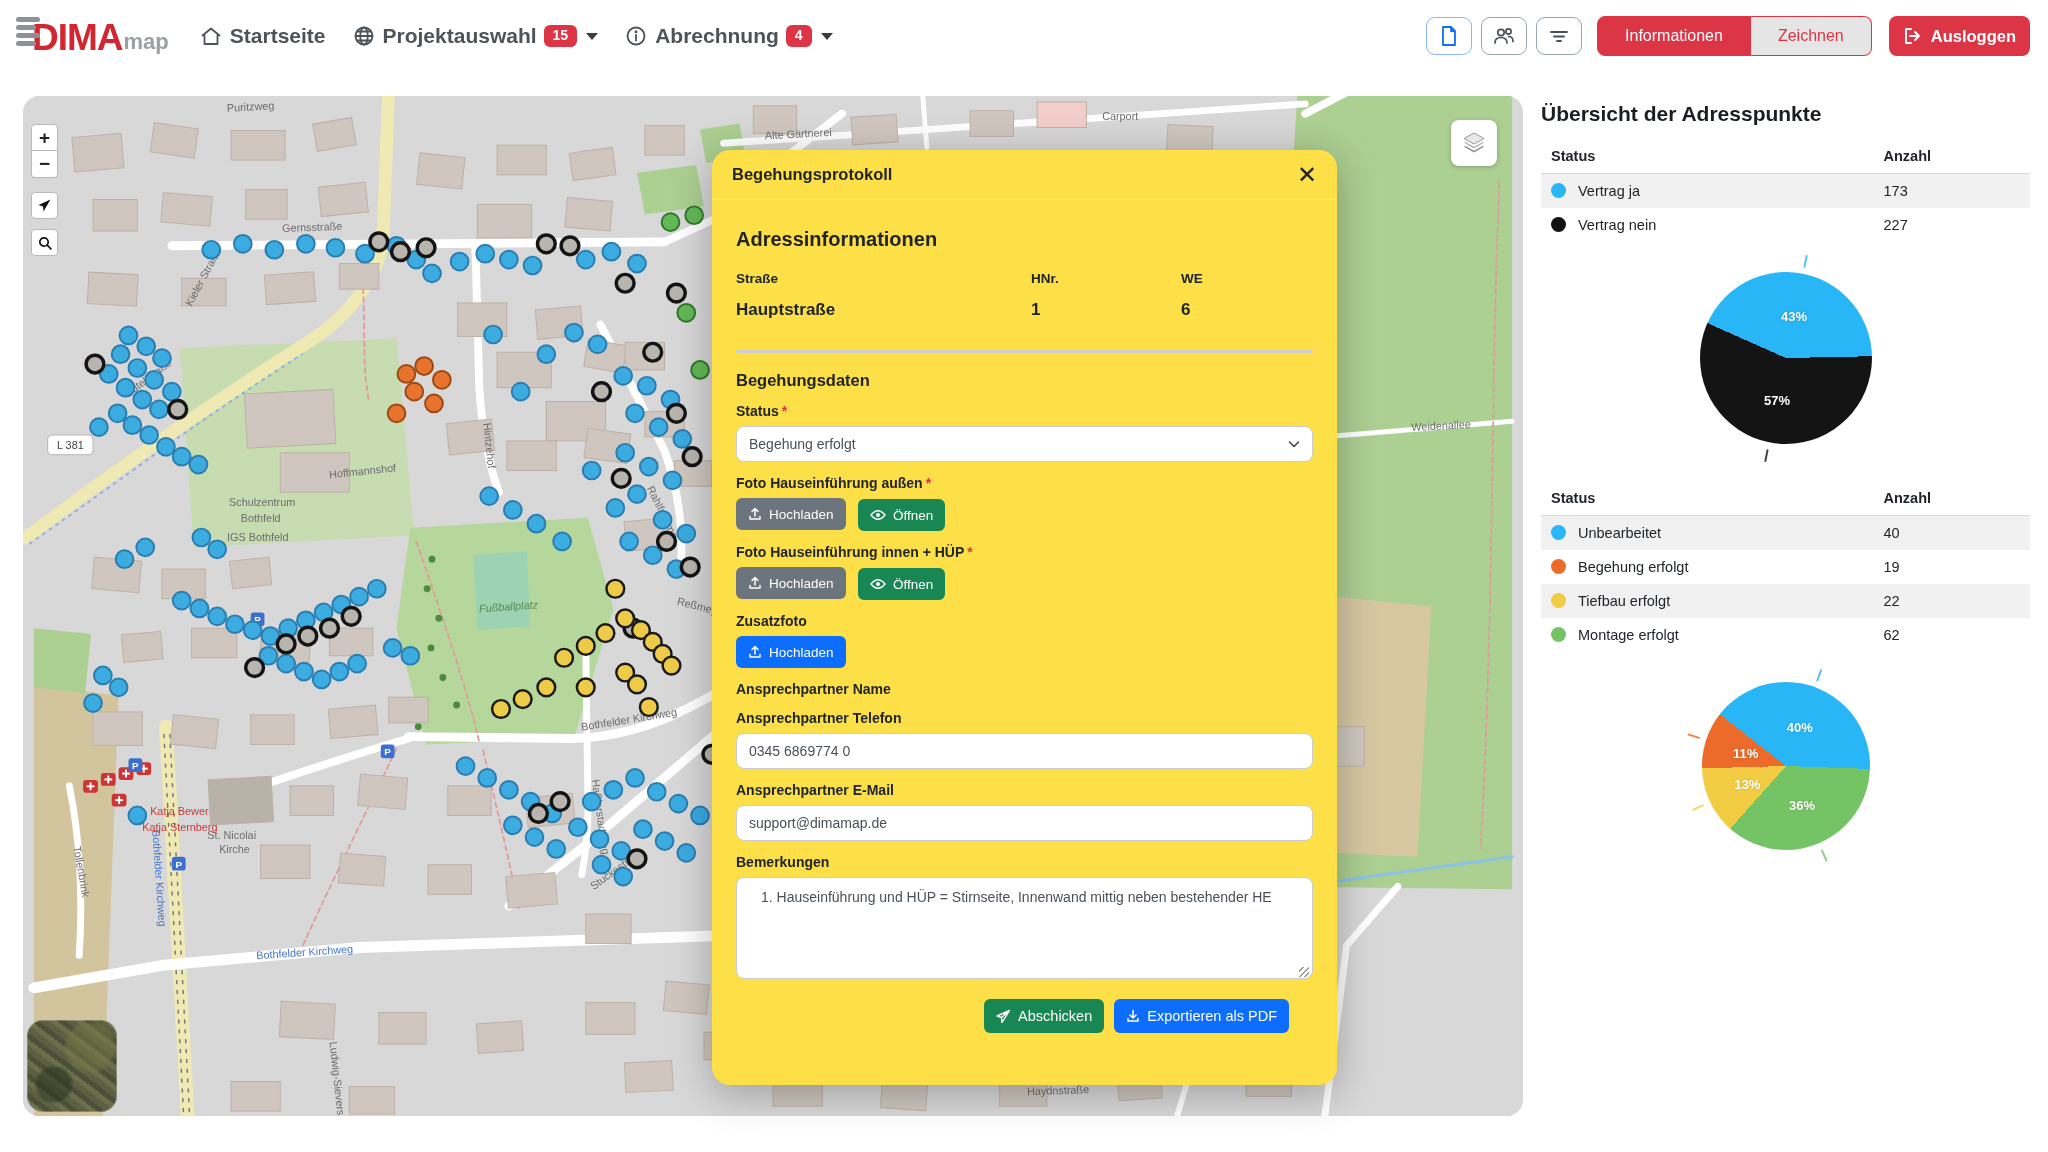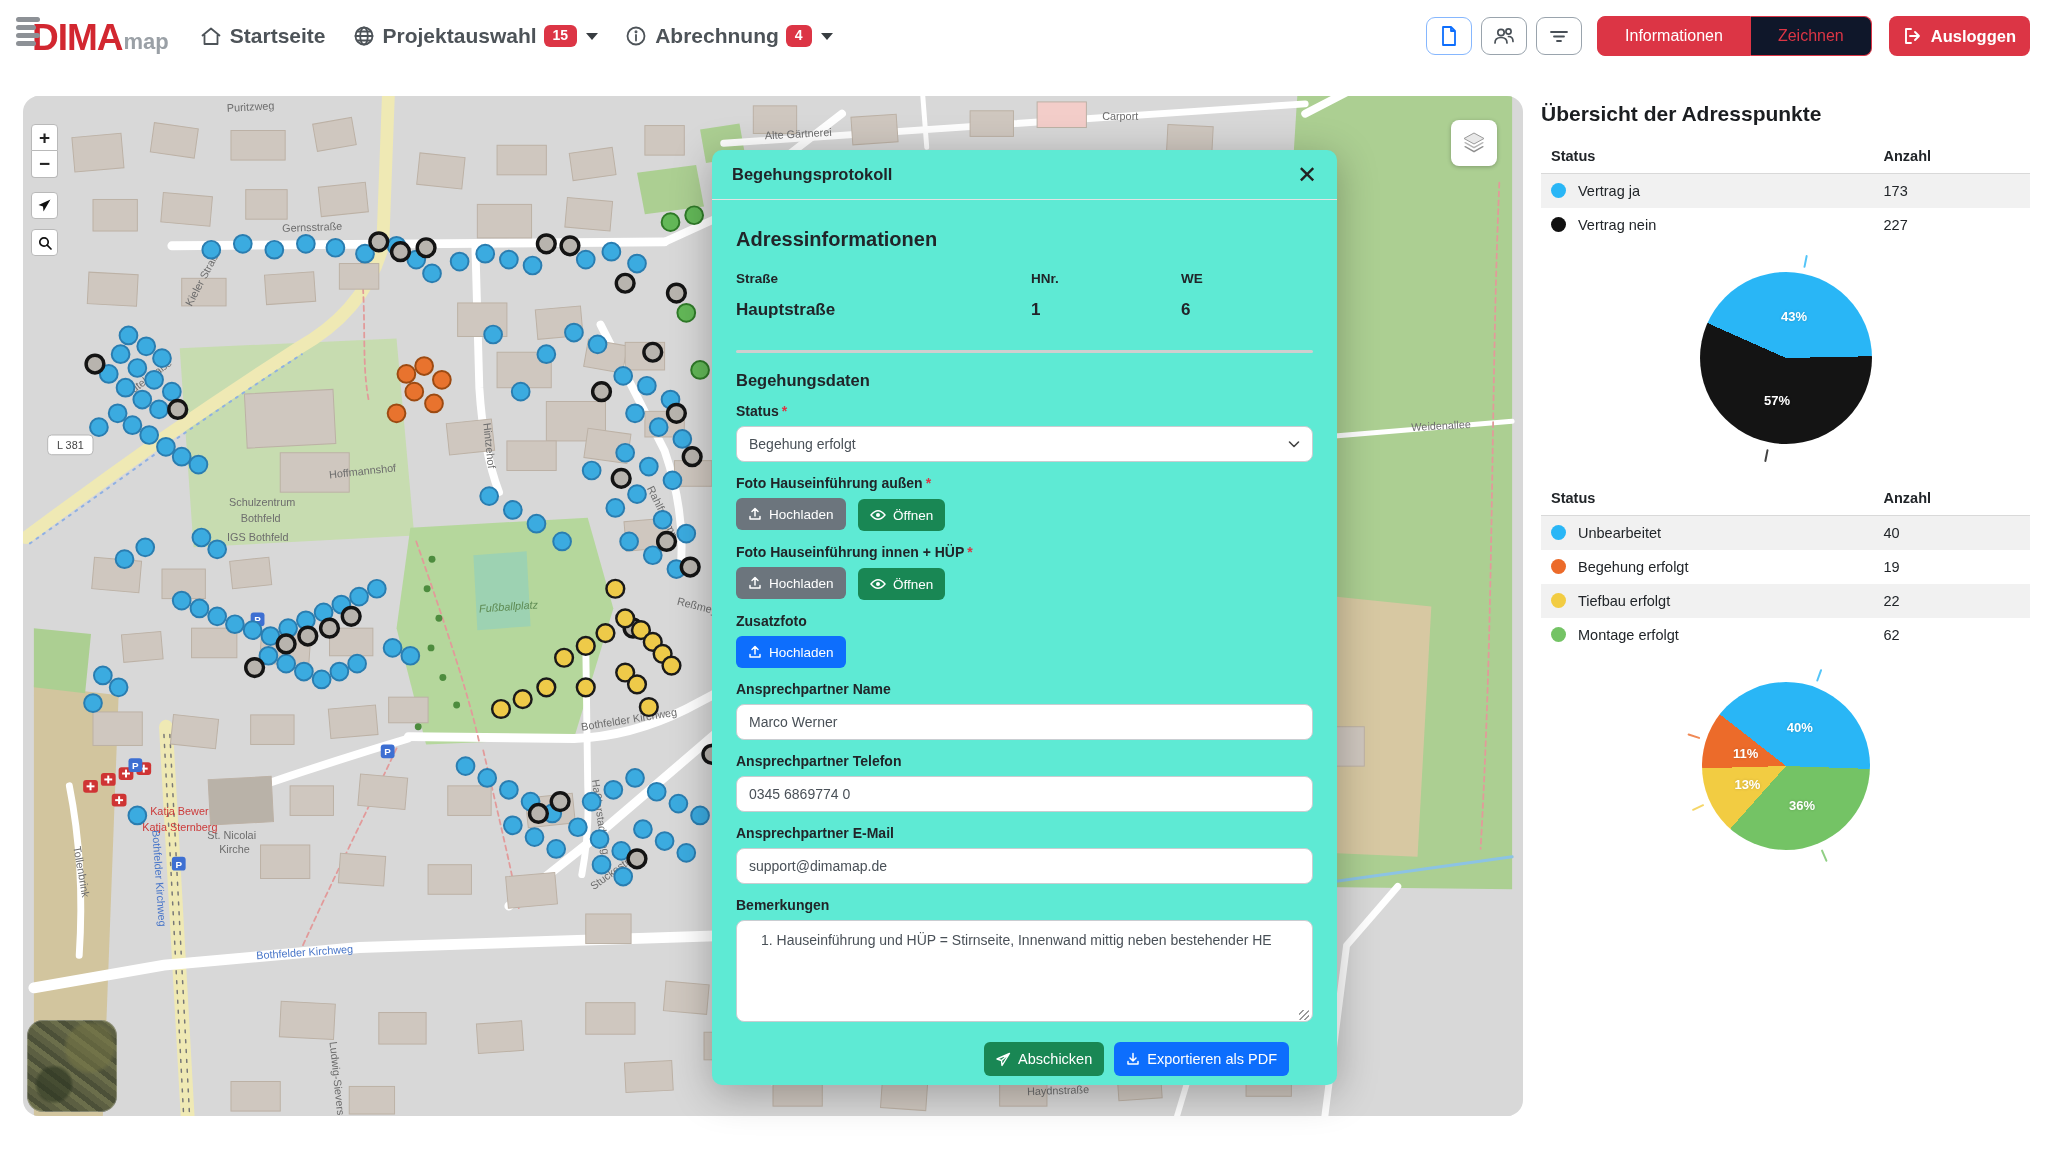--- a/index.html
+++ b/index.html
@@ -20,21 +20,21 @@
   .badge { background:#dc3545; color:#fff; font-size:14px; font-weight:700; padding:3px 9px; border-radius:6px; line-height:1.1; }
   .caret { width:0; height:0; border-left:6px solid transparent; border-right:6px solid transparent; border-top:7px solid #383d41; margin-left:2px; }
   .header-right { margin-left:auto; display:flex; align-items:center; gap:9px; }
   .tool-btn { width:46px; height:38px; border-radius:9px; background:#fff; border:1.5px solid #9aa4ad;
     display:flex; align-items:center; justify-content:center; cursor:pointer; }
   .tool-btn.blue { border-color:#86b7fe; }
   .seg { display:flex; margin-left:6px; }
   .seg-btn { height:40px; padding:0 27px; font-size:16px; display:flex; align-items:center; cursor:pointer;
     border:1px solid #dc3545; }
   .seg-btn.active { background:#dc3545; color:#fff; border-radius:8px 0 0 8px; }
-  .seg-btn.inactive { background:#0f172a; color:#dc3545; border-radius:0 8px 8px 0; border-left:none; }
+  .seg-btn.inactive { background:#e5e5e5; color:#dc3545; border-radius:0 8px 8px 0; border-left:none; }
   .logout-btn { height:40px; margin-left:8px; padding:0 14px; background:#dc3545; color:#fff; font-size:16.5px;
     font-weight:700; border:none; border-radius:8px; display:flex; align-items:center; gap:8px; cursor:pointer; }
 
   
   .content { display:flex; padding:24px 8px 0 23px; }
   .map-wrap { position:relative; width:1500px; height:1020px; border-radius:16px; overflow:hidden;
     background:#d8d8d8; flex:none; }
   .map-wrap svg text { font-family:"Liberation Sans", sans-serif; }
 
   
@@ -63,22 +63,22 @@
   table.sb tr.striped { background:#f1f1f1; }
   table.sb .col-count { width:32%; }
   .legend-dot { display:inline-block; width:15px; height:15px; border-radius:50%; margin-right:12px; vertical-align:-2px; }
   .pie-wrap { position:relative; width:220px; margin:6px auto 4px; }
   .pie { position:absolute; border-radius:50%; }
   .pie-label { position:absolute; color:#fff; font-size:13px; font-weight:600; transform:translate(-50%,-50%);
     text-shadow:0 0 3px rgba(0,0,0,.18); }
   .pie-tick { position:absolute; left:50%; top:50%; width:2px; height:13px; border-radius:1px; opacity:.8; }
 
   
-  .modal { position:absolute; left:712px; top:150px; width:625px; height:935px; background:#5eead4;
-    border-radius:10px; box-shadow:0 8px 40px rgba(0,0,0,.28); z-index:40; display:flex; flex-direction:column; }
+  .modal { position:absolute; left:712px; top:150px; width:625px; height:935px; background:#fde047;
+    border-radius:18px; box-shadow:0 8px 40px rgba(0,0,0,.28); z-index:40; display:flex; flex-direction:column; }
   .modal-header { height:50px; flex:none; padding:0 20px; display:flex; align-items:center;
     justify-content:space-between; border-bottom:1px solid #e3e3e3; }
   .modal-title { font-size:16.5px; font-weight:600; }
   .modal-close { font-size:24px; font-weight:300; color:#222; cursor:pointer; line-height:1; }
   .modal-body { padding:20px 24px 0; flex:1; }
   .sec-h1 { font-size:20px; font-weight:800; margin:8px 0 20px; }
   .addr-grid { display:grid; grid-template-columns:295px 150px 1fr; }
   .addr-col-label { font-size:13.5px; font-weight:600; }
   .addr-val { font-size:17px; font-weight:700; margin-top:14px; }
   .mod-hr { height:3px; background:#cfcfcf; border-radius:2px; margin:30px 0 18px; }
@@ -667,21 +667,20 @@
 
     <div class="form-label">Zusatzfoto</div>
     <button class="btn btn-blue">
       <svg width="14" height="14" viewBox="0 0 14 14">
           <path d="M7 9 V2 M4 4.5 L7 1.5 L10 4.5 M2 9.5 V12 H12 V9.5" fill="none" stroke="#fff" stroke-width="1.5" stroke-linecap="round" stroke-linejoin="round"></path>
         </svg>
       <span>Hochladen</span>
       </button>
 
     <div class="form-label">Ansprechpartner Name</div>
-    <input class="text-input" value="Marco Werner" style="">
 
     <div class="form-label">Ansprechpartner Telefon</div>
     <input class="text-input" value="0345 6869774 0" style="">
 
     <div class="form-label">Ansprechpartner E-Mail</div>
     <input class="text-input" value="support@dimamap.de" style="">
 
     <div class="form-label">Bemerkungen</div>
     <div class="textarea-wrap">
       <textarea class="text-area" style="">1. Hauseinführung und HÜP = Stirnseite, Innenwand mittig neben bestehender HE</textarea>

